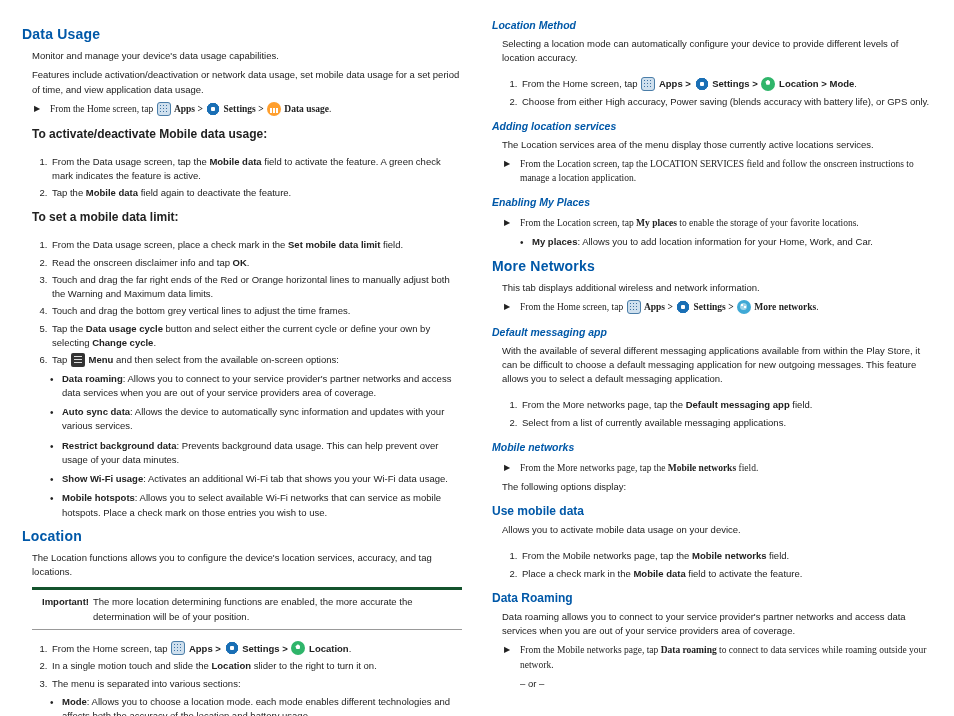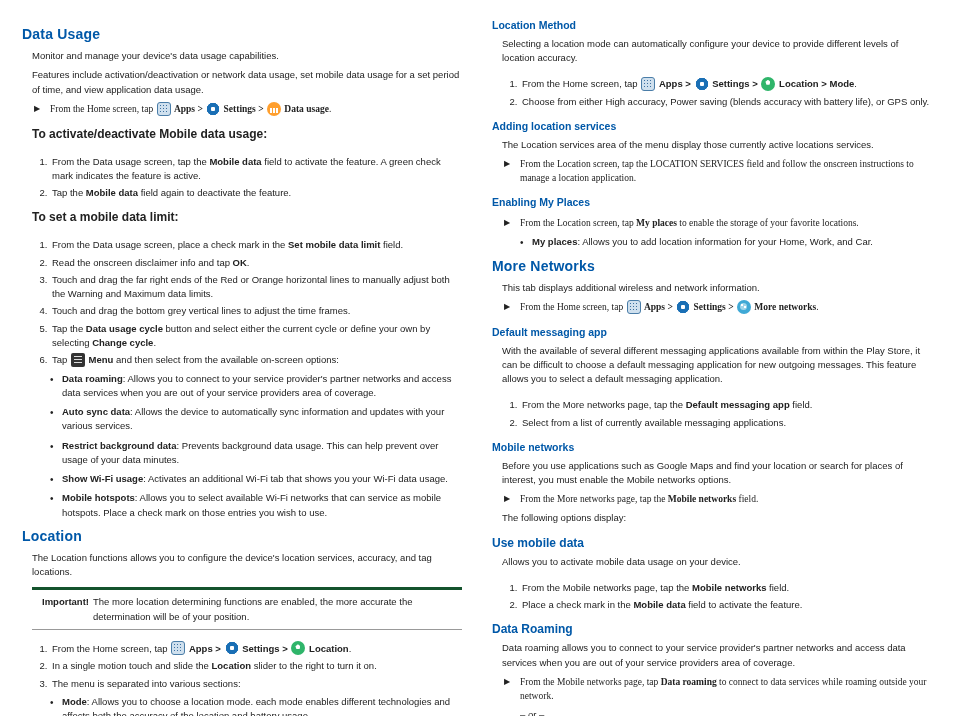--- a/index.html
+++ b/index.html
@@ -19,20 +19,21 @@
     font-family: Arial, Helvetica, sans-serif;
     font-weight: 900;
     font-size: 14px;
     color: #0058a8;
     margin: 6px 0 4px 0;
     letter-spacing: 0.2px;
   }
   h3.sub-title {
     font-family: Arial, Helvetica, sans-serif;
     font-weight: bold;
+    font-style: italic;
     font-size: 10.5px;
     color: #0058a8;
     margin: 10px 0 3px 0;
   }
   h4.minor-title {
     font-weight: bold;
     font-size: 12px;
     color: #0058a8;
     margin: 8px 0 3px 0;
   }
@@ -265,21 +266,20 @@
     </div>
 
     <h3 class="sub-title">Default messaging app</h3>
     <p class="intro">With the available of several different messaging applications available from within the Play Store, it can be difficult to choose a default messaging application for new outgoing messages. This feature allows you to select a default messaging application.</p>
     <ol class="numlist">
       <li><span>From the More networks page, tap the </span><span class="bold">Default messaging app</span><span> field.</span></li>
       <li>Select from a list of currently available messaging applications.</li>
     </ol>
 
     <h3 class="sub-title">Mobile networks</h3>
-    <p class="intro">Before you use applications such as Google Maps and find your location or search for places of interest, you must enable the Mobile networks options.</p>
     <div class="arrowline">
       <span>From the More networks page, tap the </span><span class="bold">Mobile networks</span><span> field.</span>
     </div>
     <p class="intro">The following options display:</p>
 
     <h4 class="minor-title">Use mobile data</h4>
     <p class="intro">Allows you to activate mobile data usage on your device.</p>
     <ol class="numlist">
       <li><span>From the Mobile networks page, tap the </span><span class="bold">Mobile networks</span><span> field.</span></li>
       <li><span>Place a check mark in the </span><span class="bold">Mobile data</span><span> field to activate the feature.</span></li>

